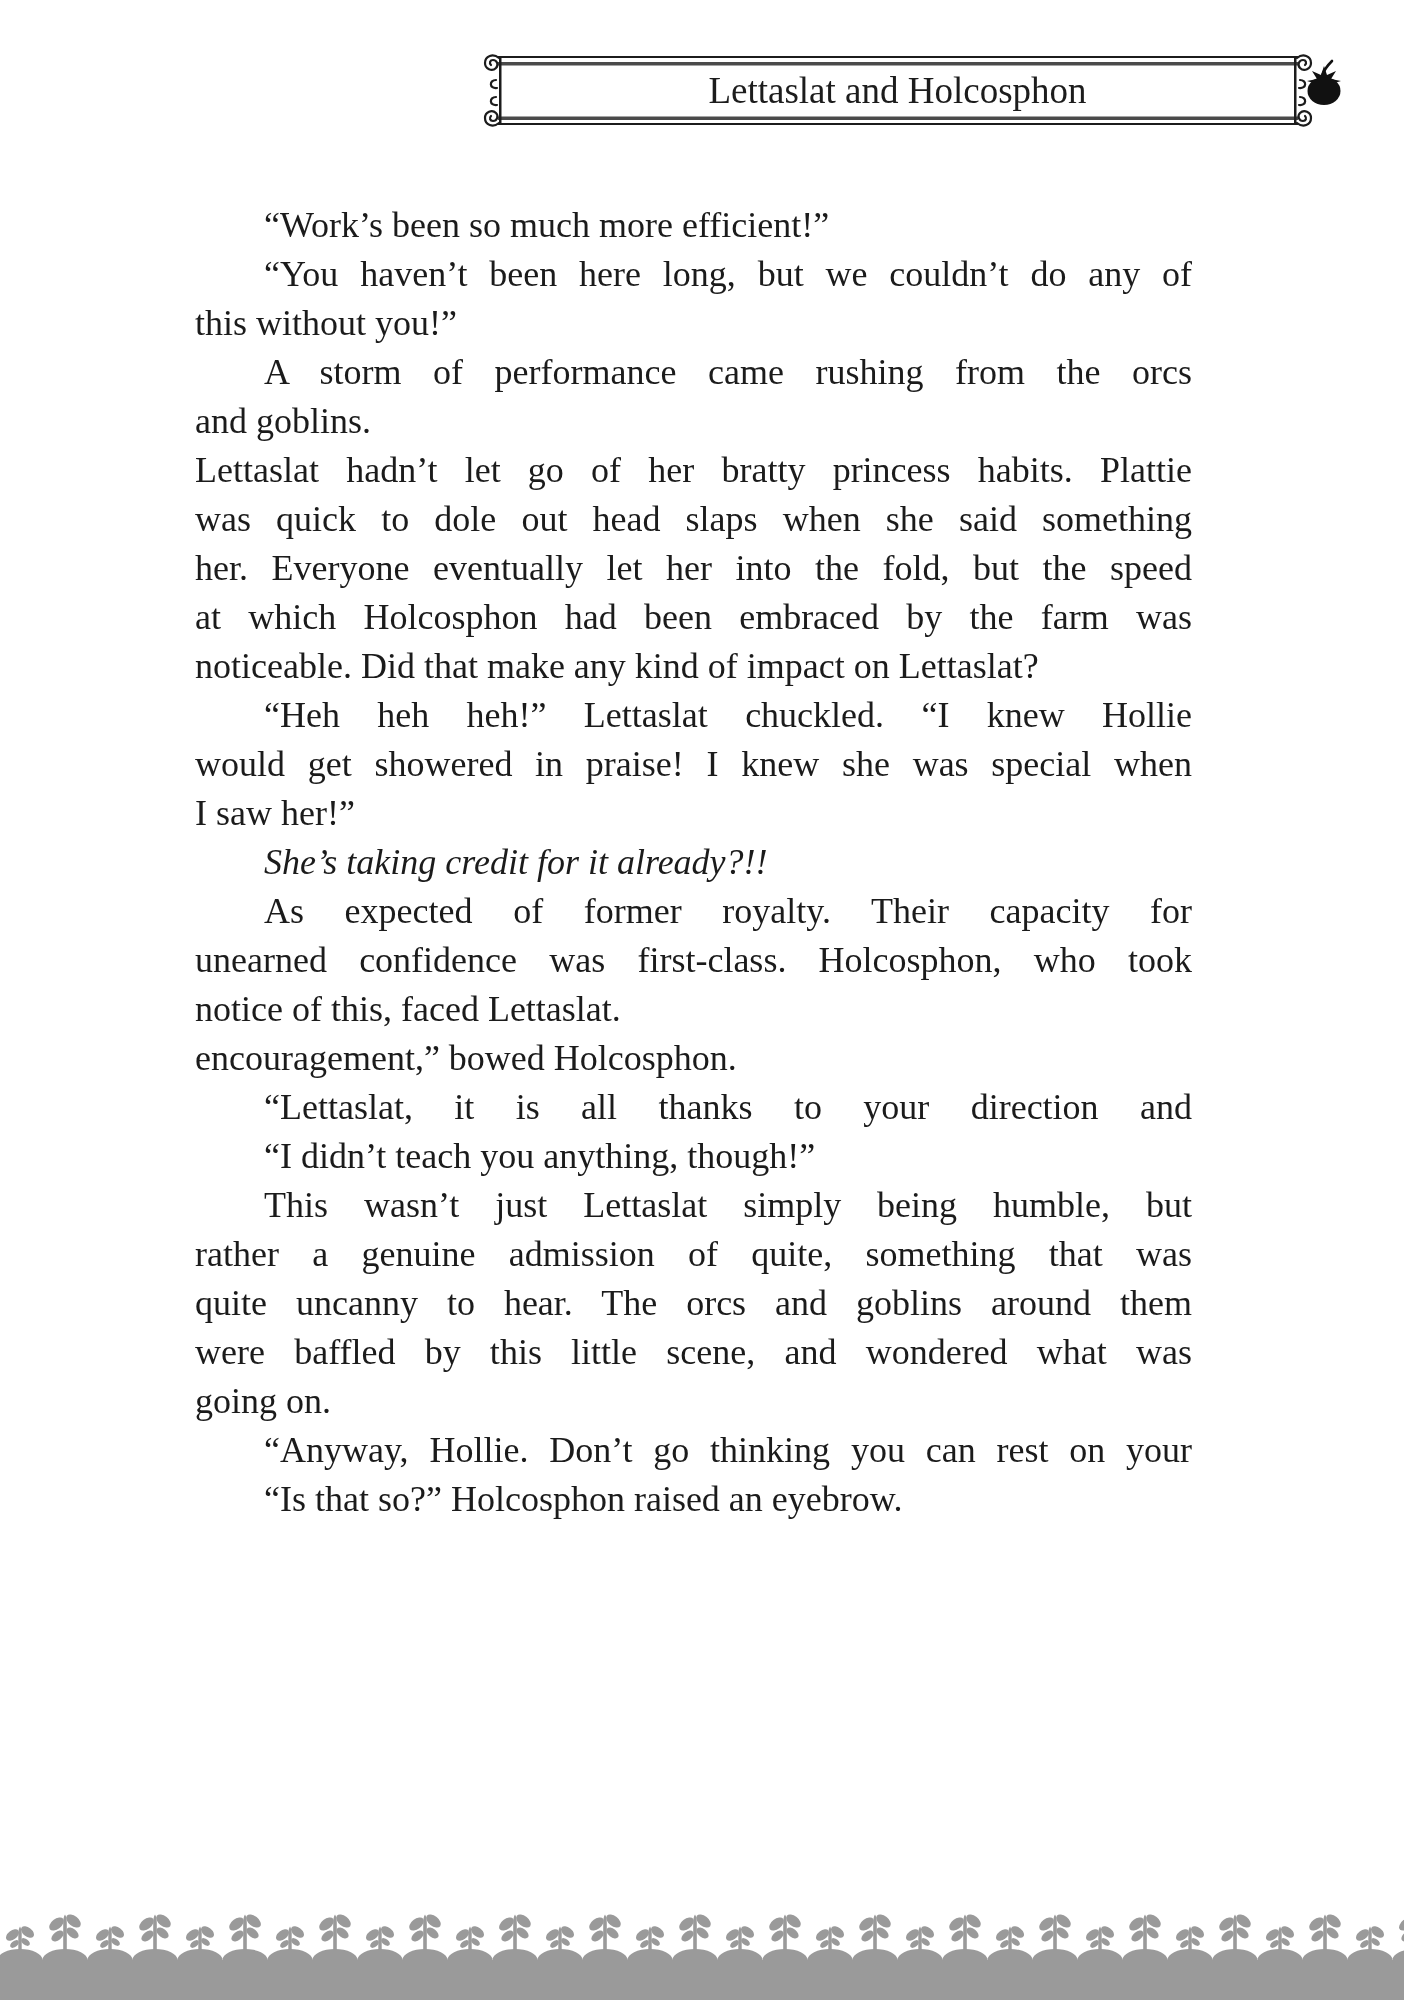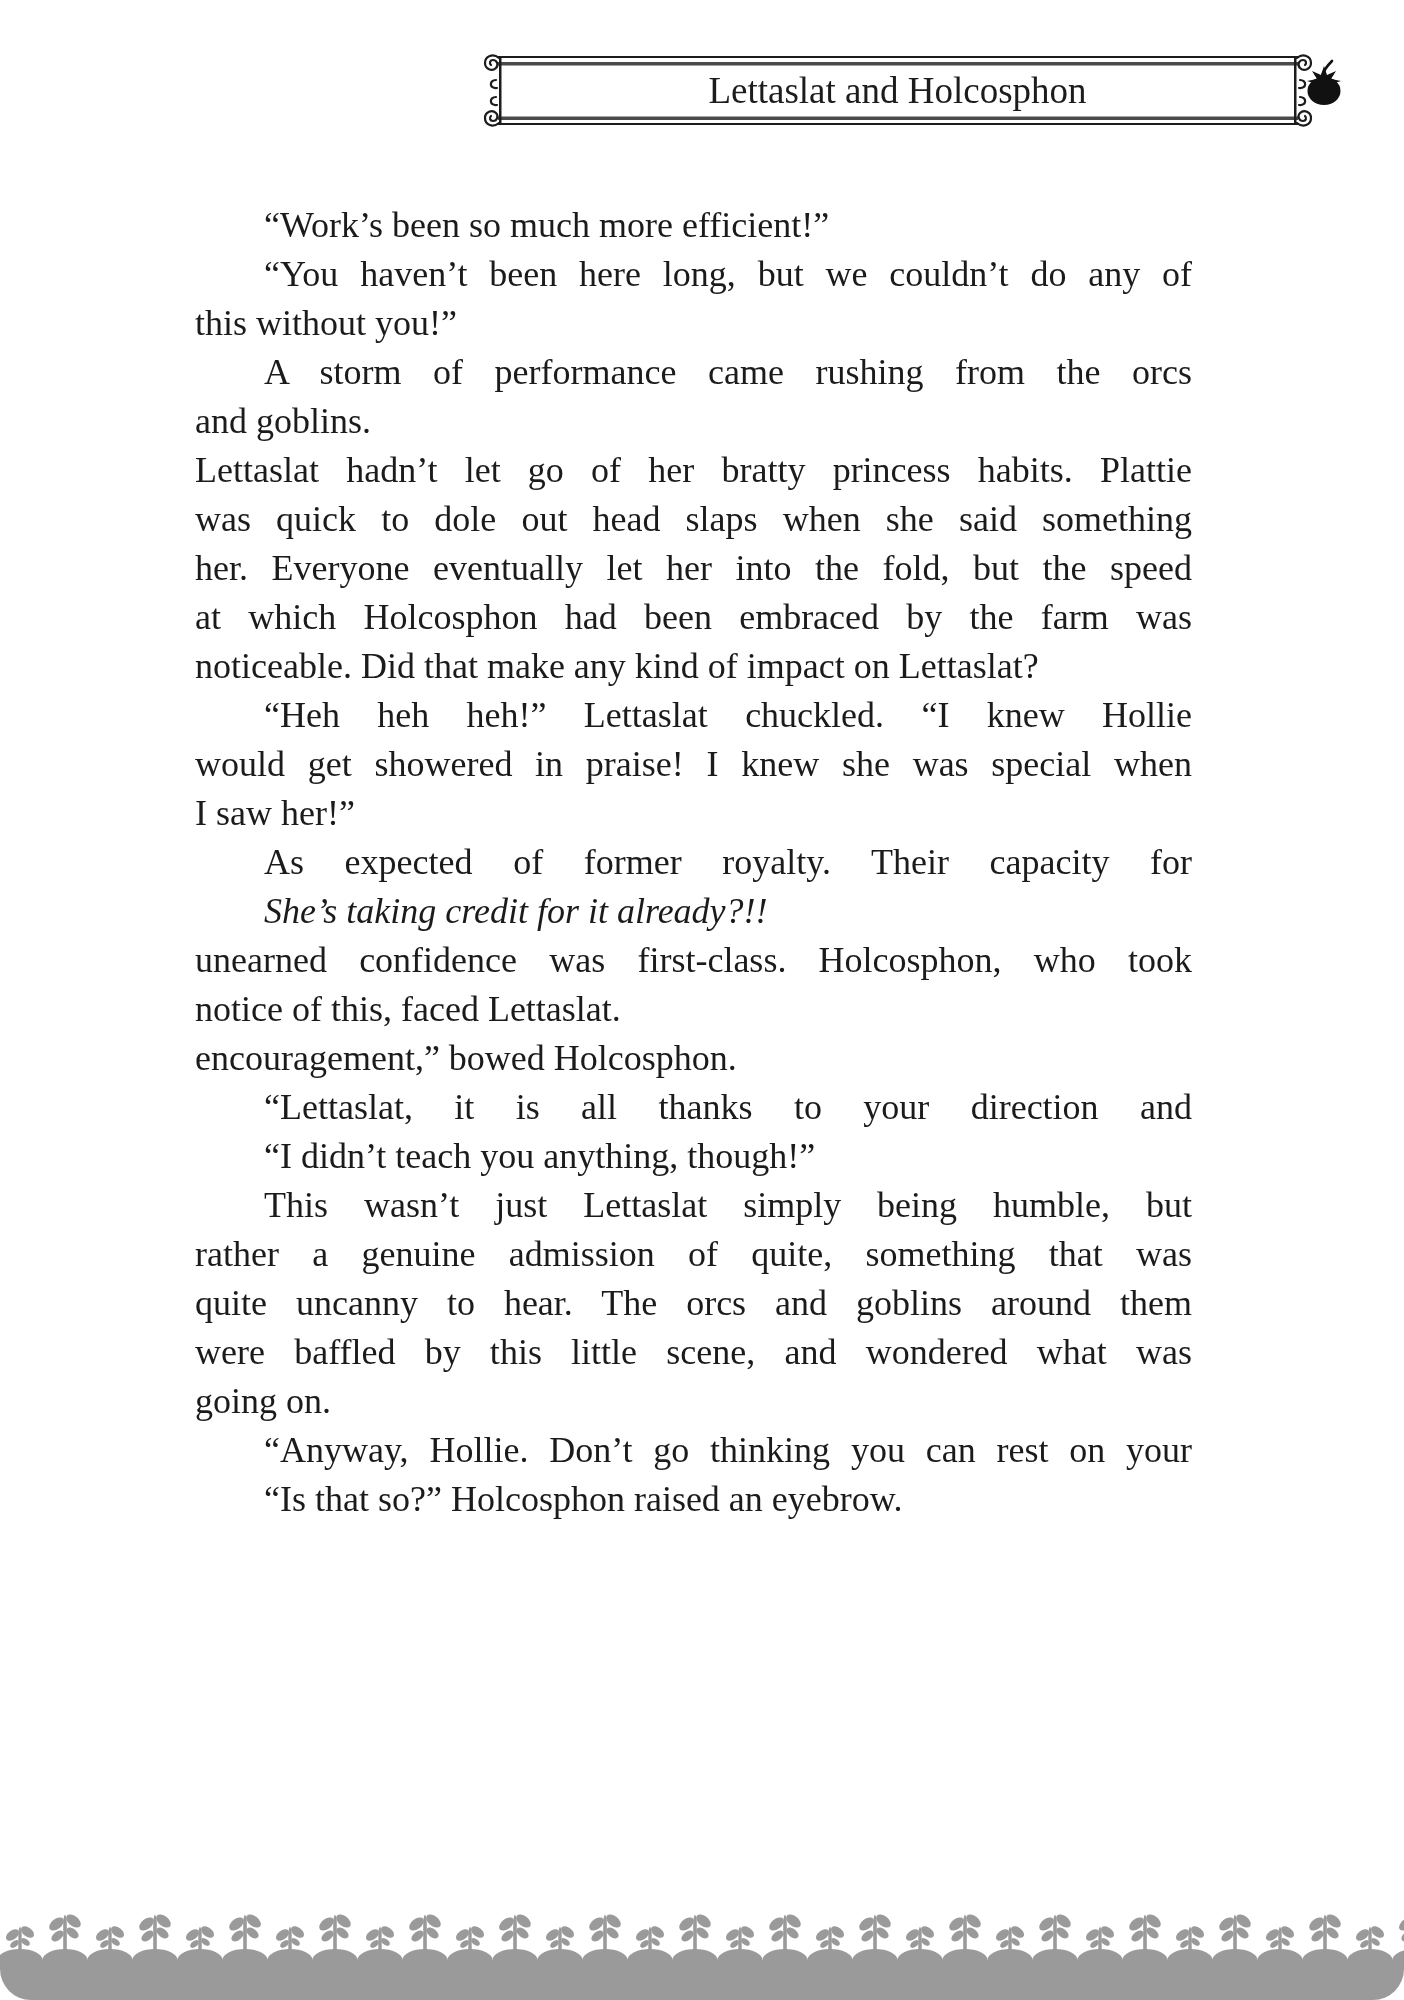--- a/index.html
+++ b/index.html
@@ -3,21 +3,20 @@
 <meta charset="utf-8">
 <style>
   html,body{margin:0;padding:0;background:#ffffff;}
   .page{
     position:relative;
     width:1404px;height:2000px;
     background:#ffffff;
     overflow:hidden;
     font-family:"Liberation Serif","DejaVu Serif",serif;
     color:#1c1c1c;
-    border-radius:31px;
   }
   
   .header-frame-svg{position:absolute;left:0;top:0;}
   .chapter-title{
     position:absolute;left:500px;top:57px;width:795px;height:66px;
     line-height:68px;text-align:center;font-size:37px;color:#1c1c1c;
     white-space:nowrap;
   }
   
   .body-text{
@@ -78,22 +77,22 @@
       <div class="line indent">A storm of performance came rushing from the orcs</div>
       <div class="line para-end">and goblins.</div>
       <div class="line">Lettaslat hadn’t let go of her bratty princess habits. Plattie</div>
       <div class="line">was quick to dole out head slaps when she said something</div>
       <div class="line">her. Everyone eventually let her into the fold, but the speed</div>
       <div class="line">at which Holcosphon had been embraced by the farm was</div>
       <div class="line para-end">noticeable. Did that make any kind of impact on Lettaslat?</div>
       <div class="line indent">“Heh heh heh!” Lettaslat chuckled. “I knew Hollie</div>
       <div class="line">would get showered in praise! I knew she was special when</div>
       <div class="line para-end">I saw her!”</div>
+      <div class="line indent para-end italic">She’s taking credit for it already?!!</div>
       <div class="line indent">As expected of former royalty. Their capacity for</div>
-      <div class="line indent para-end italic">She’s taking credit for it already?!!</div>
       <div class="line">unearned confidence was first-class. Holcosphon, who took</div>
       <div class="line para-end">notice of this, faced Lettaslat.</div>
       <div class="line para-end">encouragement,” bowed Holcosphon.</div>
       <div class="line indent">“Lettaslat, it is all thanks to your direction and</div>
       <div class="line indent para-end">“I didn’t teach you anything, though!”</div>
       <div class="line indent">This wasn’t just Lettaslat simply being humble, but</div>
       <div class="line">rather a genuine admission of quite, something that was</div>
       <div class="line">quite uncanny to hear. The orcs and goblins around them</div>
       <div class="line">were baffled by this little scene, and wondered what was</div>
       <div class="line para-end">going on.</div>

